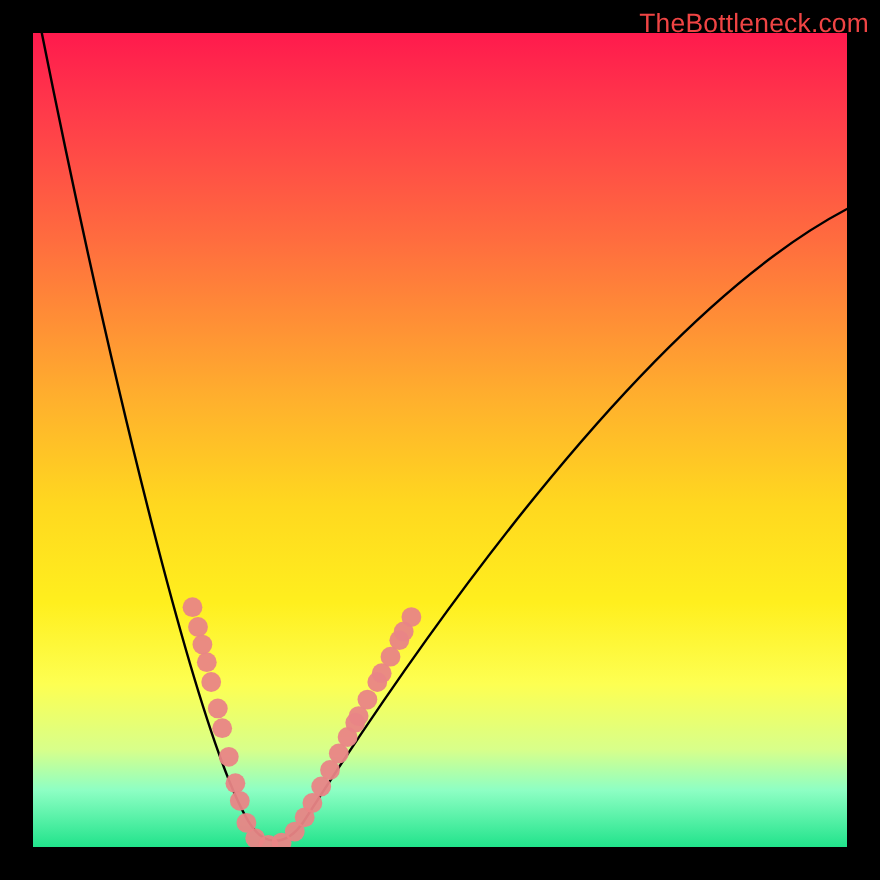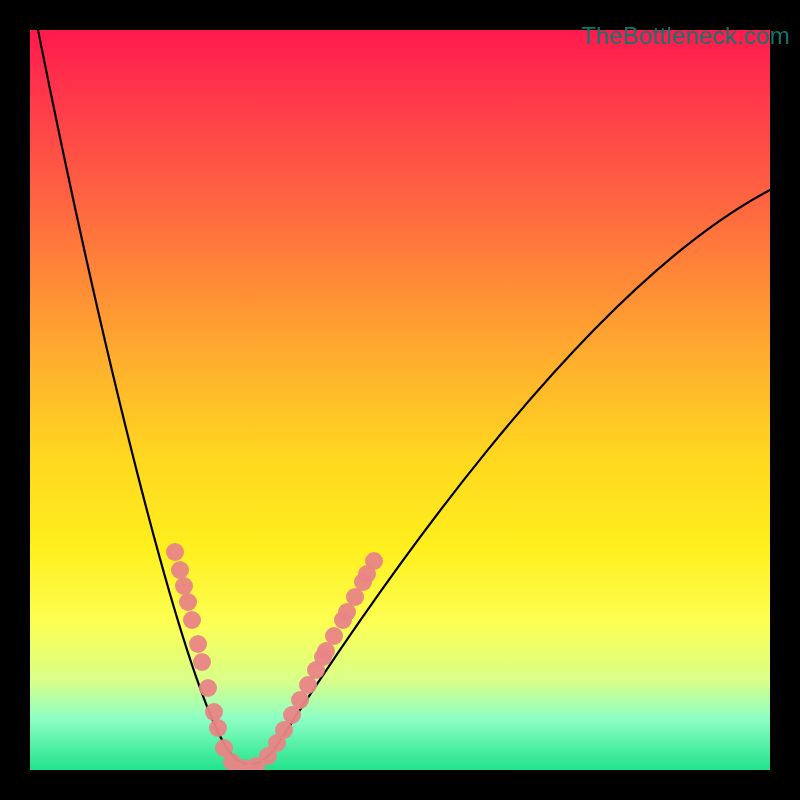--- a/index.html
+++ b/index.html
@@ -34,25 +34,25 @@
       #ffef1e 70%,
       #fdff52 80%,
       #d8ff8a 88%,
       #8effc4 93%,
       #21e38b 100%
     );
     overflow: visible;
   }
   .watermark {
     position: absolute;
-    top: 22px;
+    top: 8px;
     right: 10px;
     font-size: 24px;
     font-weight: 500;
-    color: #0f766e;
+    color: #ef4444;
     letter-spacing: 0.2px;
   }
   svg {
     position: absolute;
     left: 0;
     top: 0;
   }
   .curve {
     fill: none;
     stroke: #000;

